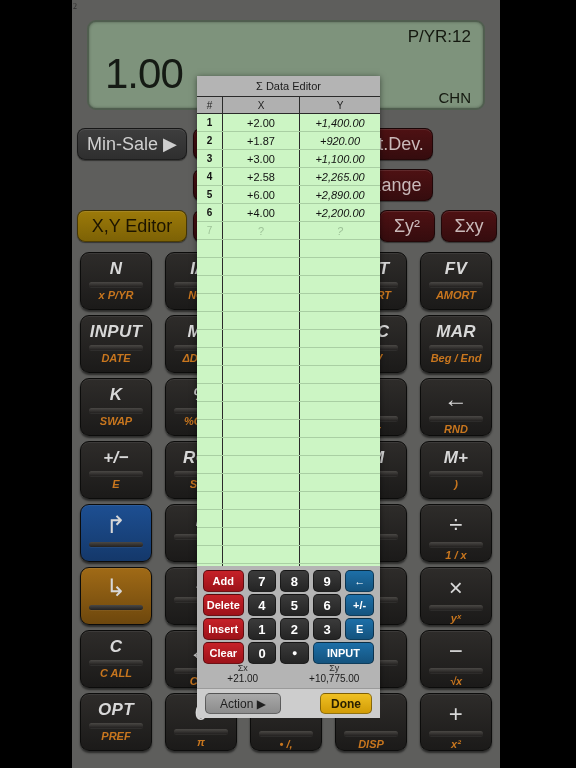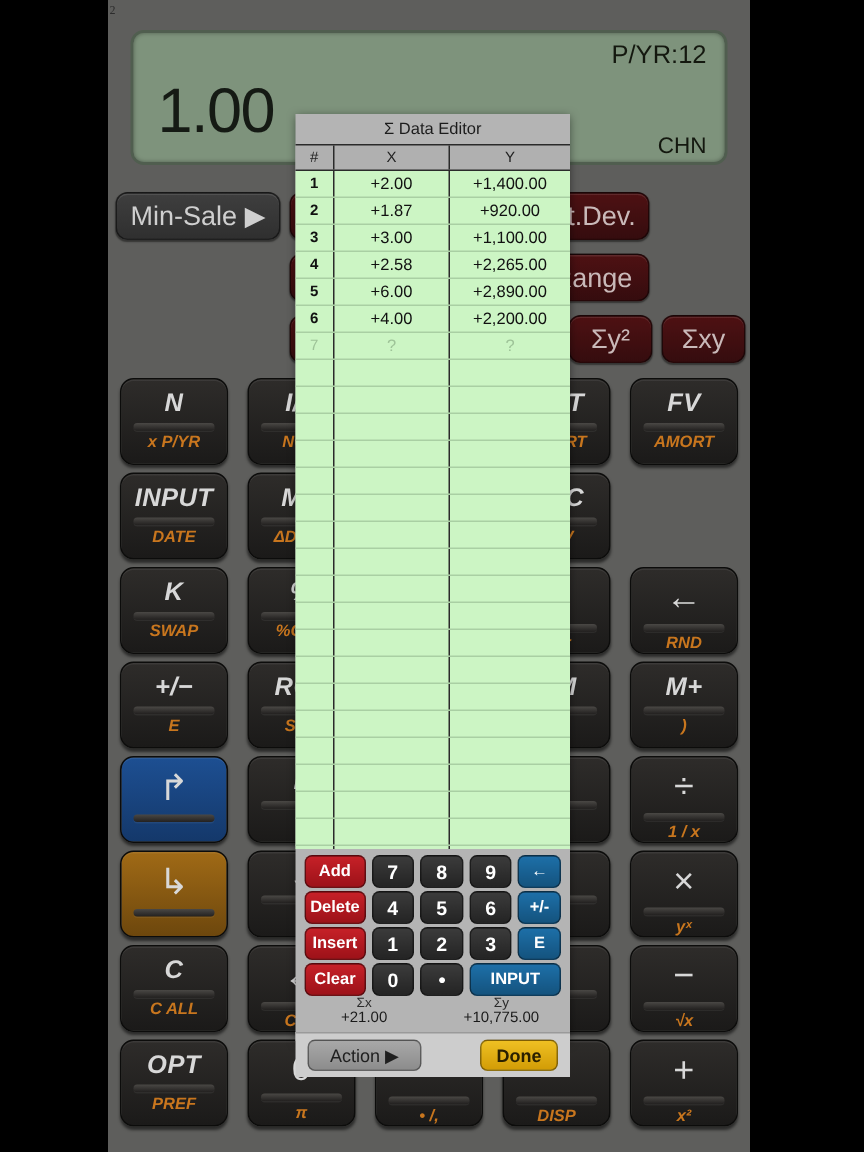--- a/index.html
+++ b/index.html
@@ -103,21 +103,21 @@
   .th { display: flex; align-items: center; justify-content: center;
         font-size: 10px; color: #232323; border-right: 1px solid #2a2a2a; }
   .th.c0 { width: 26px; } .th.c1 { width: 77px; } .th.c2 { width: 80px; border-right: none; }
   .tbl-body { background: #ccf5c4; height: 452px; position: relative; overflow: hidden; }
   .tr { display: flex; height: 18px; border-bottom: 1px solid #a9cfa3; }
   .td { display: flex; align-items: center; justify-content: center;
         font-size: 11px; color: #111; }
   .td.c0 { width: 26px; font-weight: bold; font-size: 10px;
            border-right: 1px solid #2a2a2a; }
   .td.c1 { width: 77px; border-right: 1px solid #2a2a2a; }
-  .td.c2 { width: 80px; }
+  .td.c2 { width: 80px; font-style: italic; }
   .tr.ph .td { color: #9ec398; }
   .tr.ph .td.c0 { font-weight: normal; }
 
   
   .ed-keys { position: relative; height: 96px; padding: 4px 6px 0 6px; }
   .ed-row { display: flex; height: 22px; margin-bottom: 2px; }
   .ek {
     height: 22px; border-radius: 5px; display: flex;
     align-items: center; justify-content: center;
     font-size: 11px; font-weight: bold; color: #fff;
@@ -163,20 +163,21 @@
     </div>
 
     <div class="stats-bar">
         <div class="sbtn gray" style="left: 5px; top: 6px; width: 110px;">Min-Sale ▶</div>
         <div class="sbtn red" style="left: 121px; top: 6px; width: 76px;">Mean</div>
         <div class="sbtn red" style="left: 203px; top: 6px; width: 76px;">Median</div>
         <div class="sbtn red" style="left: 285px; top: 6px; width: 76px;">St.Dev.</div>
         <div class="sbtn red" style="left: 121px; top: 47px; width: 76px;">Min</div>
         <div class="sbtn red" style="left: 203px; top: 47px; width: 76px;">Max</div>
         <div class="sbtn red" style="left: 285px; top: 47px; width: 76px;">Range</div>
+        <div class="sbtn gold" style="left: 5px; top: 88px; width: 110px;">X,Y Editor</div>
         <div class="sbtn red" style="left: 121px; top: 88px; width: 56px;">Σx</div>
         <div class="sbtn red" style="left: 183px; top: 88px; width: 56px;">Σx²</div>
         <div class="sbtn red" style="left: 245px; top: 88px; width: 56px;">Σy</div>
         <div class="sbtn red" style="left: 307px; top: 88px; width: 56px;">Σy²</div>
         <div class="sbtn red" style="left: 369px; top: 88px; width: 56px;">Σxy</div>
       </div>
 
     <div class="keypad">
         <div class="krow" style="top: 0px;">
           <div class="key ">
@@ -218,20 +219,25 @@
           </div>
           <div class="key ">
             <div class="top">CST</div>
             <div class="ridge"></div>
             <div class="sub">IRR</div>
           </div>
           <div class="key ">
             <div class="top">PRC</div>
             <div class="ridge"></div>
             <div class="sub">NPV</div>
+          </div>
+          <div class="key ">
+            <div class="top">MAR</div>
+            <div class="ridge"></div>
+            <div class="sub">Beg / End</div>
           </div>
         </div>
         <div class="krow" style="top: 126px;">
           <div class="key ">
             <div class="top">K</div>
             <div class="ridge"></div>
             <div class="sub">SWAP</div>
           </div>
           <div class="key ">
             <div class="top">%</div>

